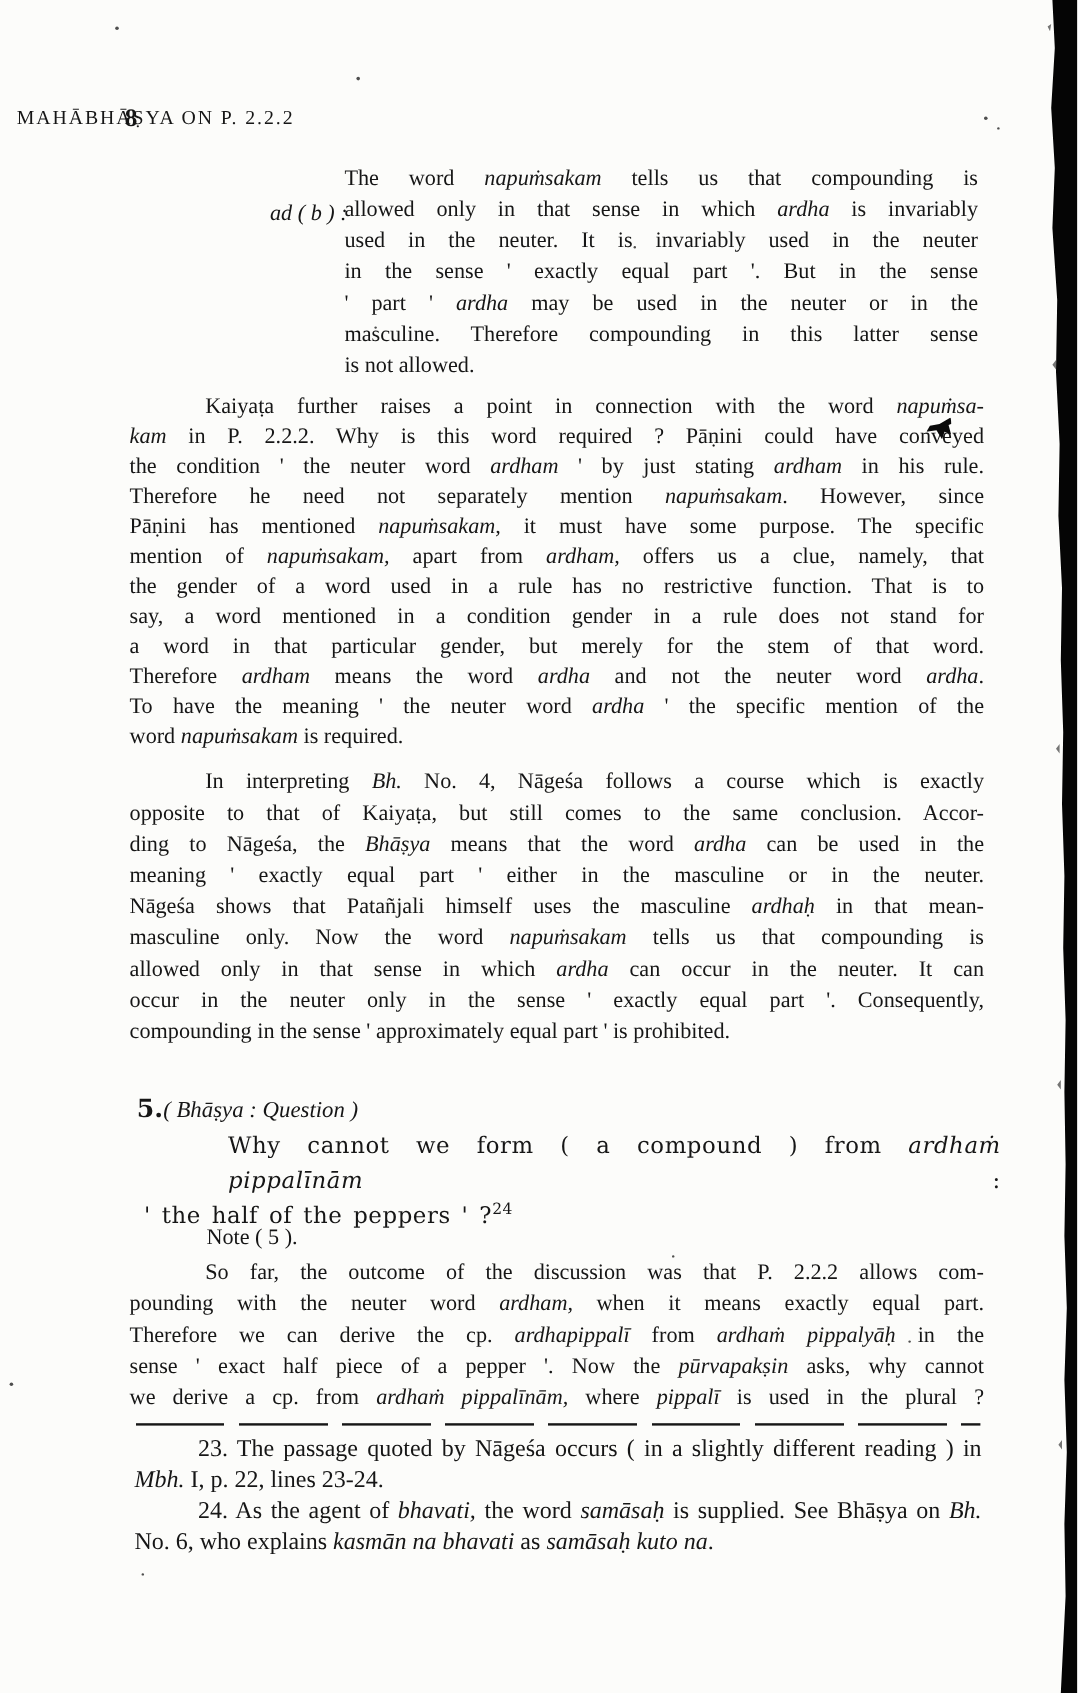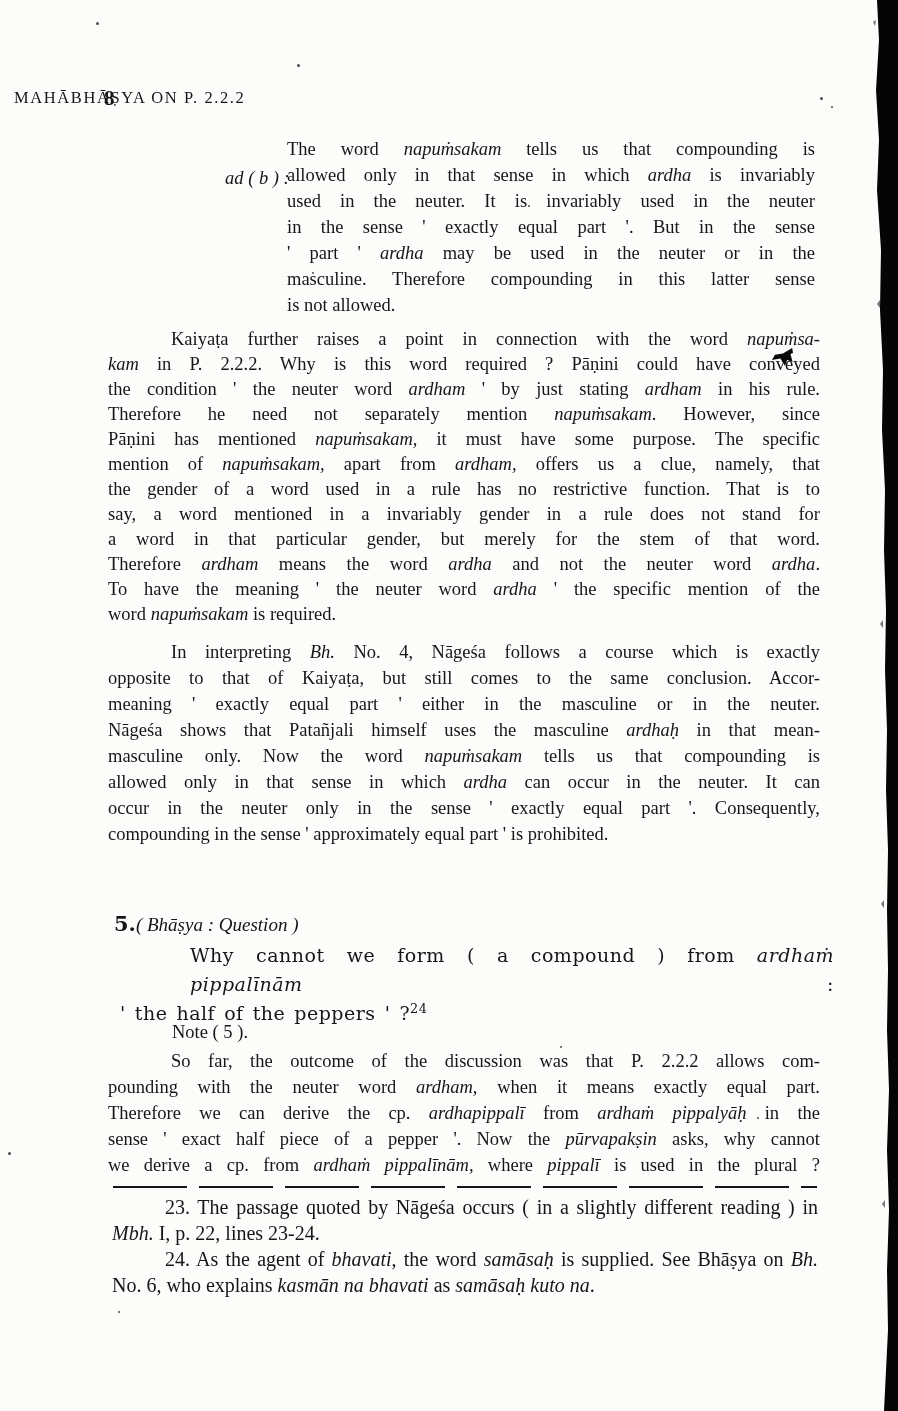--- a/index.html
+++ b/index.html
@@ -78,30 +78,31 @@
   </section>
 
   <section class="para p-kaiyata">
       <div class="ln ind"><span>Kaiyaṭa further raises a point in connection with the word </span><i>napuṁsa-</i></div>
       <div class="ln"><i>kam</i><span> in P. 2.2.2.  Why is this word required ?  Pāṇini could have conveyed</span></div>
       <div class="ln"><span>the condition ' the neuter word </span><i>ardham</i><span> ' by just stating </span><i>ardham</i><span> in his rule.</span></div>
       <div class="ln"><span>Therefore he need not separately mention </span><i>napuṁsakam</i><span>.  However, since</span></div>
       <div class="ln"><span>Pāṇini has mentioned </span><i>napuṁsakam,</i><span> it must have some purpose.  The specific</span></div>
       <div class="ln"><span>mention of </span><i>napuṁsakam,</i><span> apart from </span><i>ardham,</i><span> offers us a clue, namely, that</span></div>
       <div class="ln"><span>the gender of a word used in a rule has no restrictive function.  That is to</span></div>
-      <div class="ln"><span>say, a word mentioned in a invariably gender in a rule does not stand for</span></div>
+      <div class="ln"><span>say, a word mentioned in a condition gender in a rule does not stand for</span></div>
       <div class="ln"><span>a word in that particular gender, but merely for the stem of that word.</span></div>
       <div class="ln"><span>Therefore </span><i>ardham</i><span> means the word </span><i>ardha</i><span> and not the neuter word </span><i>ardha</i><span>.</span></div>
       <div class="ln"><span>To have the meaning ' the neuter word </span><i>ardha</i><span> ' the specific mention of the</span></div>
       <div class="ln end"><span>word </span><i>napuṁsakam</i><span> is required.</span></div>
     </section>
 
   <section class="para p-nagesa">
       <div class="ln ind"><span>In interpreting </span><i>Bh.</i><span> No. 4,  Nāgeśa follows a course which is exactly</span></div>
       <div class="ln"><span>opposite to that of Kaiyaṭa, but still comes to the same conclusion.  Accor-</span></div>
+      <div class="ln"><span>ding to Nāgeśa, the </span><i>Bhāṣya</i><span> means that the word </span><i>ardha</i><span> can be used in the</span></div>
       <div class="ln"><span>meaning ' exactly equal part ' either in the masculine or in the neuter.</span></div>
       <div class="ln"><span>Nāgeśa shows that Patañjali himself uses the masculine </span><i>ardhaḥ</i><span> in that mean-</span></div>
       <div class="ln"><span>masculine only.  Now the word </span><i>napuṁsakam</i><span> tells us that compounding is</span></div>
       <div class="ln"><span>allowed only in that sense in which </span><i>ardha</i><span> can occur in the neuter.  It can</span></div>
       <div class="ln"><span>occur in the neuter only in the sense ' exactly equal part '.  Consequently,</span></div>
       <div class="ln end"><span>compounding in the sense ' approximately equal part ' is prohibited.</span></div>
     </section>
 
   <div class="sec5head">
     <span class="secnum">5.</span><span class="sectitle">( Bhāṣya : Question )</span>

